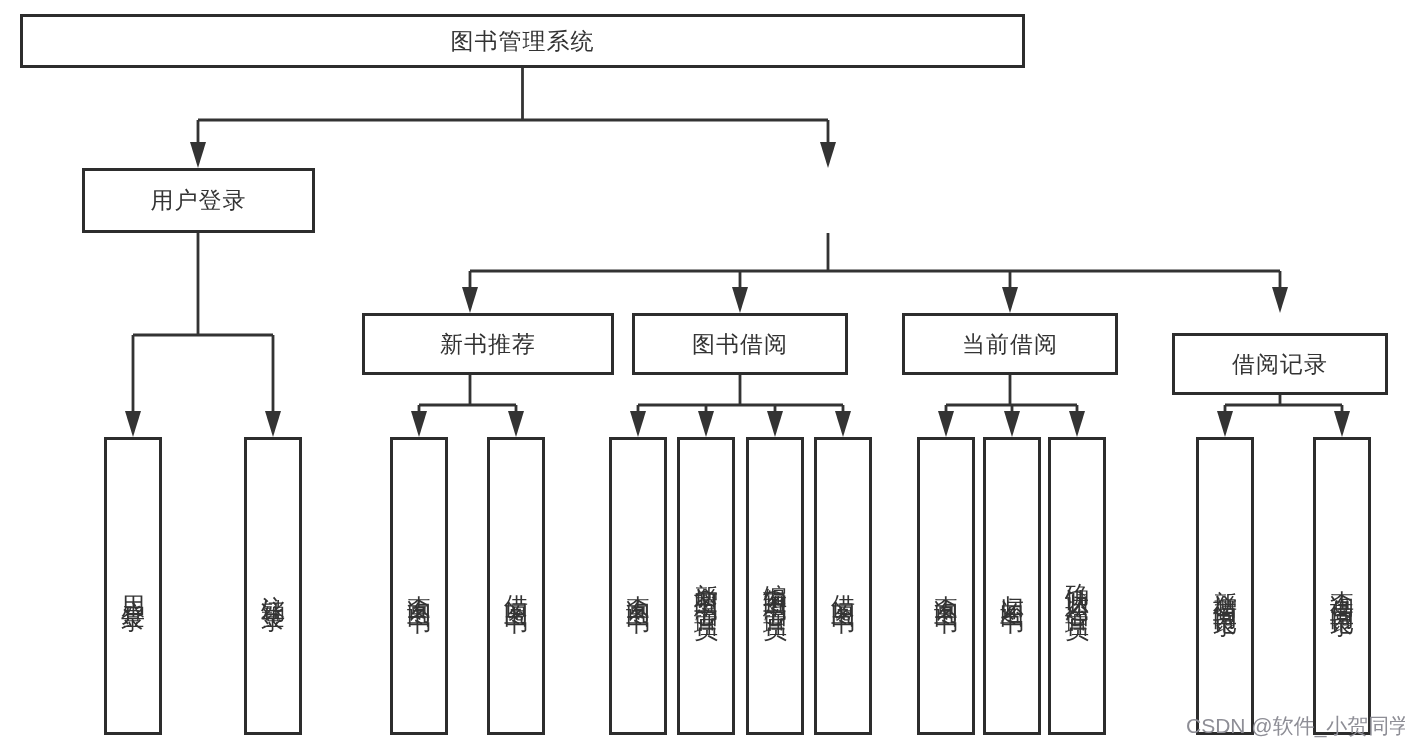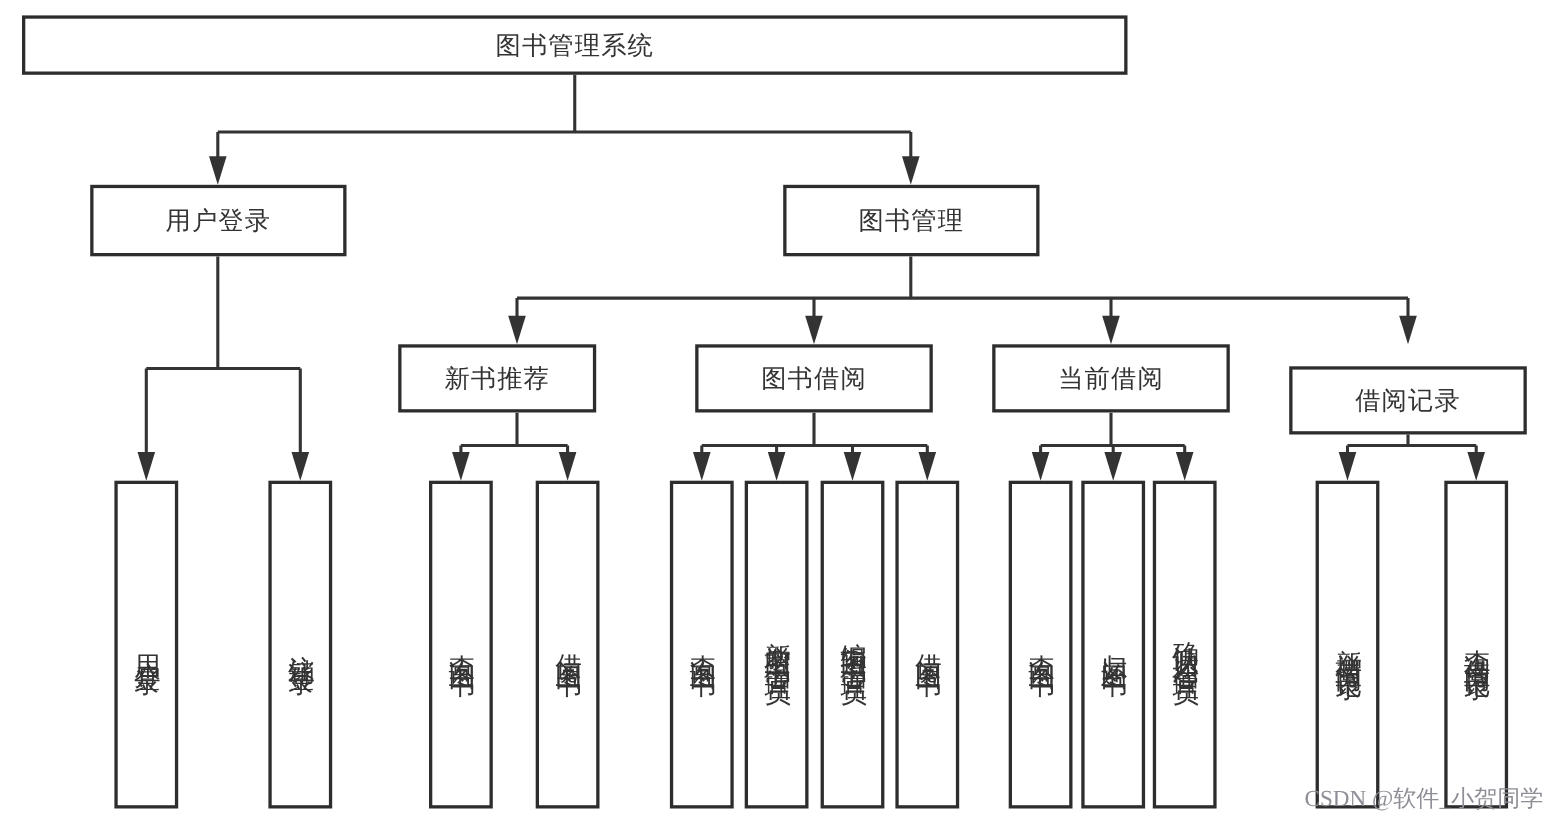--- a/index.html
+++ b/index.html
@@ -9,21 +9,21 @@
     --text: #333333;
     --watermark_text: #8e8e96;
     --background: #ffffff;
   }
   html, body { margin: 0; padding: 0; background: var(--background); }
   .stage {
     position: relative;
     width: 1405px;
     height: 747px;
     background: var(--background);
-    font-family: Liberation Serif, serif;
+    font-family: Liberation Sans, sans-serif;
     overflow: hidden;
   }
   .connectors {
     position: absolute;
     left: 0; top: 0;
     width: 1405px; height: 747px;
   }
   .hbox {
     position: absolute;
     box-sizing: border-box;
@@ -117,23 +117,22 @@
       <polygon points="1069,411 1085,411 1077,437"></polygon>
 
       <polygon points="1217,411 1233,411 1225,437"></polygon>
       <polygon points="1334,411 1350,411 1342,437"></polygon>
     </g>
   </svg>
 
   <div class="hbox" style="left:20px; top:14px; width:1005px; height:54px;">图书管理系统</div>
 
   <div class="hbox" style="left:82px; top:168px; width:233px; height:65px;">用户登录</div>
-  <div class="hbox" style="left:712px; top:168px; width:233px; height:65px;">图书管理</div>
 
-  <div class="hbox" style="left:362px; top:313px; width:180px; height:62px;">新书推荐</div>
+  <div class="hbox" style="left:362px; top:313px; width:252px; height:62px;">新书推荐</div>
   <div class="hbox" style="left:902px; top:313px; width:216px; height:62px;">当前借阅</div>
   <div class="hbox" style="left:632px; top:313px; width:216px; height:62px;">图书借阅</div>
   <div class="hbox" style="left:1172px; top:313px; width:216px; height:62px;margin-top:20px;">借阅记录</div>
 
   <div class="vbox" style="left:104px;">
     <span>用户登录</span>
   </div>
   <div class="vbox" style="left:244px;">
     <span>注销登录</span>
   </div>

